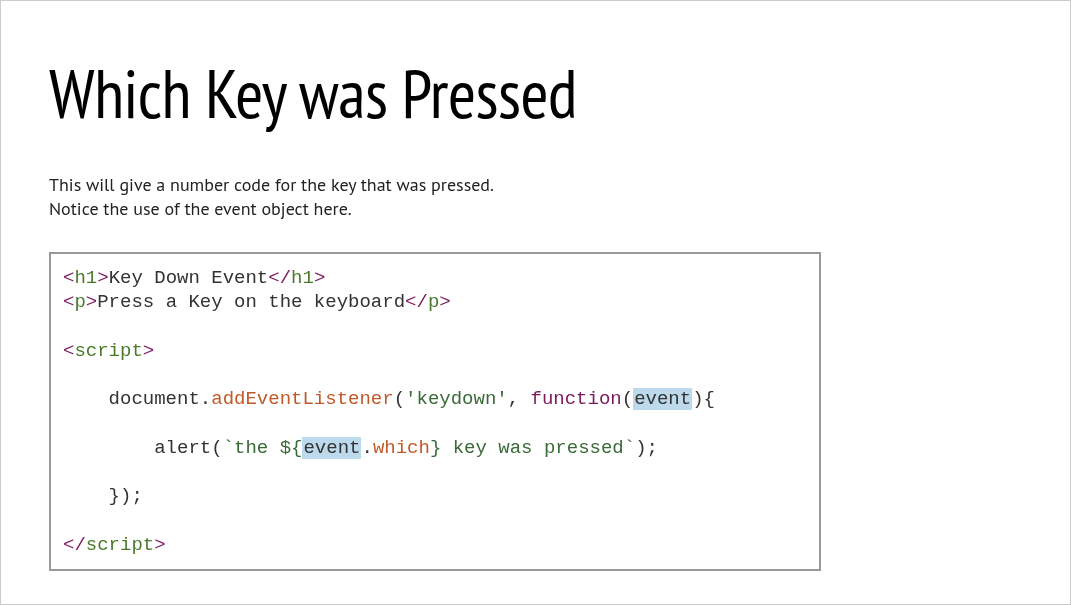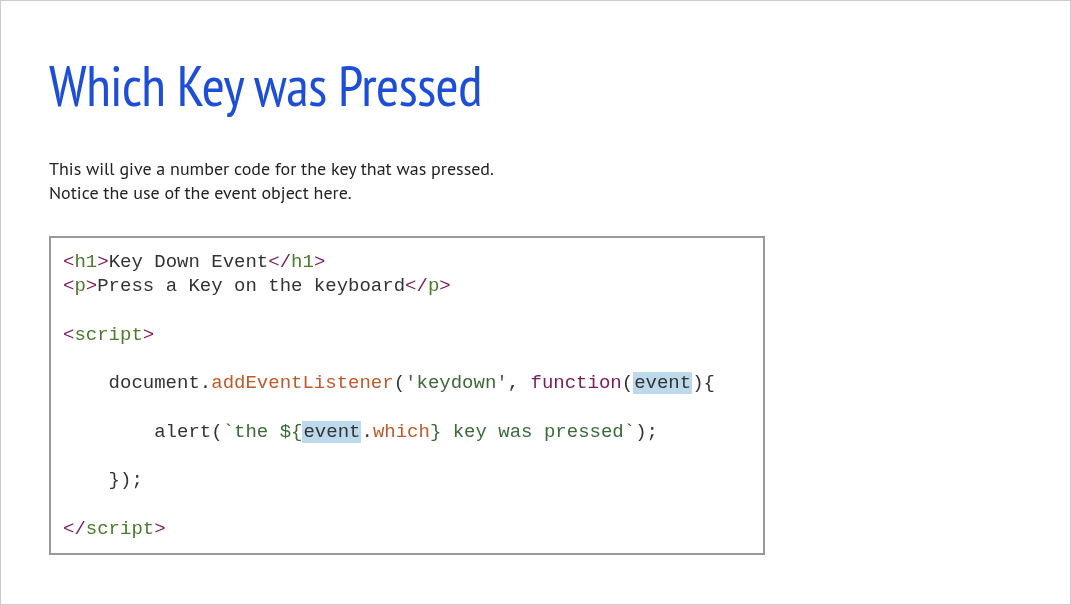--- a/index.html
+++ b/index.html
@@ -11,39 +11,39 @@
       font-family: -apple-system, BlinkMacSystemFont, 'Segoe UI', sans-serif;
       background: #fff;
       width: 1071px;
       height: 605px;
       border: 1px solid #ccc;
       padding: 48px 48px 36px 48px;
       overflow: hidden;
     }
     .title {
       font-family: 'PT Sans Narrow', 'Arial Narrow', sans-serif;
-      font-size: 56px;
+      font-size: 68px;
       font-weight: 400;
-      color: #1d4ed8;
+      color: #000000;
       letter-spacing: -0.5px;
       margin-bottom: 36px;
       font-stretch: condensed;
     }
     .description {
       font-family: 'PT Sans', -apple-system, sans-serif;
       font-size: 18px;
       color: #222;
       line-height: 1.35;
       max-width: 480px;
       margin-bottom: 30px;
     }
     .code-block {
       border: 2px solid #999;
       padding: 12px 12px 12px 12px;
-      width: 716px;
+      width: 772px;
       font-family: 'Menlo', 'Consolas', 'Courier New', monospace;
       font-size: 19px;
       line-height: 1.28;
       white-space: pre;
       color: #333;
     }
     .tag { color: #7a1a5c; }
     .tagname { color: #4a7a2a; }
     .text { color: #333; }
     .method { color: #c05a2a; }

